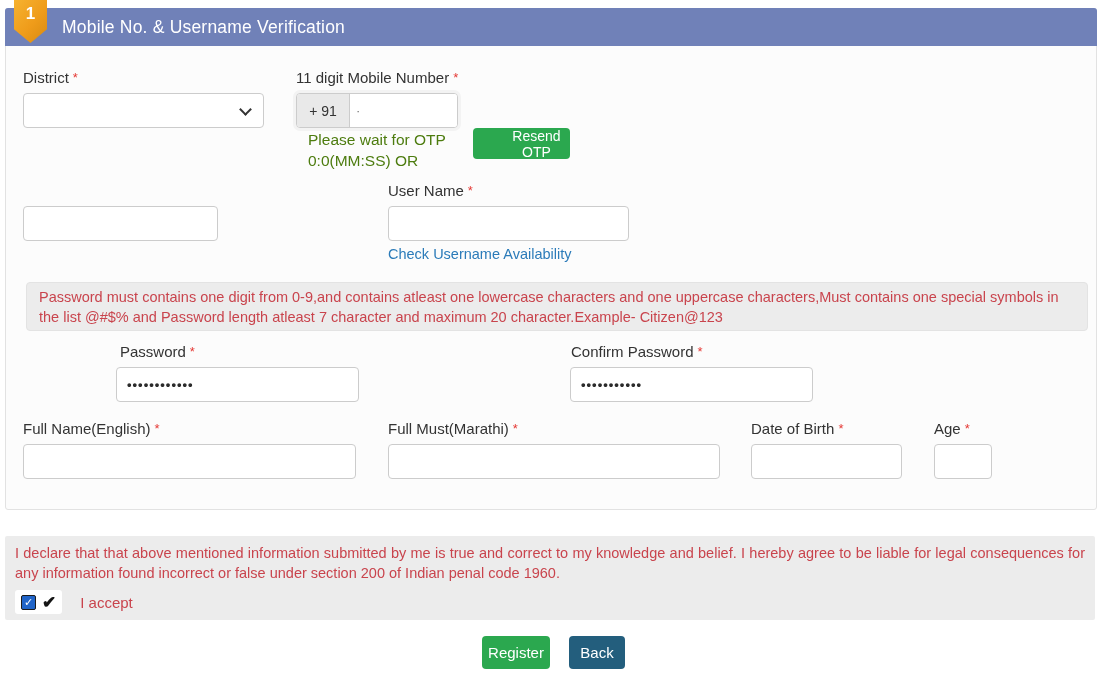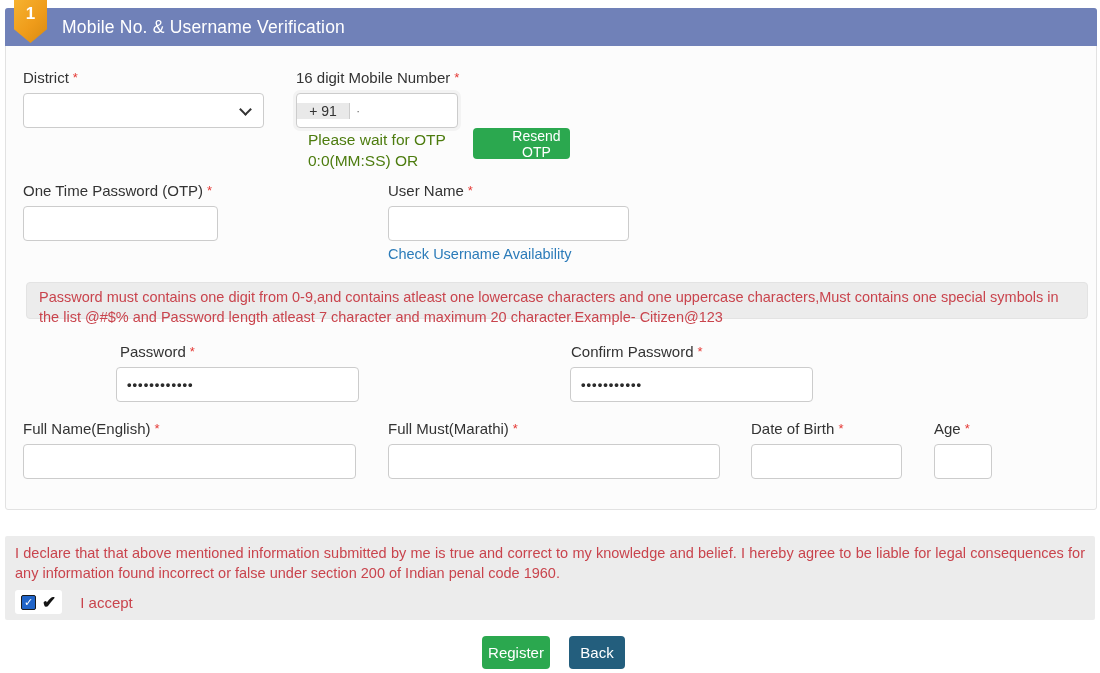--- a/index.html
+++ b/index.html
@@ -30,37 +30,37 @@
   .select-wrap { position:absolute; }
   .select-wrap select { width:100%; height:100%; border:1px solid #ccc; border-radius:4px;
         background:#fff; appearance:none; -webkit-appearance:none; padding:6px 10px;
         font-size:14px; color:#444; font-family:"Liberation Sans",sans-serif; }
   .select-wrap .chev { position:absolute; right:14px; top:12px; width:9px; height:9px;
         border-right:2px solid #333; border-bottom:2px solid #333; transform:rotate(45deg);
         pointer-events:none; }
 
   .mobile-group { position:absolute; left:295px; top:92px; width:162px; height:35px;
         border:1px solid #ccc; border-radius:4px; background:#fff; display:flex;
-        overflow:hidden; box-shadow:0 0 0 3px #f3f3f3;align-items:center; }
+        overflow:hidden; box-shadow:0 0 0 3px #f3f3f3; }
   .mobile-prefix { width:53px; background:#e9e9e9; border-right:1px solid #ccc;
         font-size:14px; color:#333; display:flex; align-items:center; justify-content:center; }
   .mobile-group input { border:none; flex:1; min-width:0; padding:4px 6px; font-size:13px;
         color:#777; font-family:"Liberation Sans",sans-serif; }
 
   .wait-text { position:absolute; left:307px; top:128px; font-size:15.5px; color:#4d7c0f;
                line-height:21px; }
 
   .btn { position:absolute; border:none; border-radius:4px; color:#fff; font-size:14px;
          font-family:"Liberation Sans",sans-serif; cursor:pointer; }
   .btn-green { background:#2ba84f; }
   .btn-back  { background:#235e7d; }
 
   .link { position:absolute; color:#2b7bb9; font-size:14.5px; text-decoration:none; }
 
-  .rules-box { position:absolute; left:20px; top:273px; width:1062px; height:37px;
+  .rules-box { position:absolute; left:20px; top:273px; width:1062px; height:49px;
         background:#ececec; border:1px solid #e3e3e3; border-radius:4px;
         color:#c9444d; font-size:14.5px; line-height:19.5px; padding:5px 12px; }
 
   
   .decl-box { position:absolute; left:5px; top:536px; width:1090px; height:84px;
         background:#ececec; border-radius:2px; }
   .decl-text { position:absolute; left:10px; top:8px; width:1070px; color:#c9444d;
         font-size:14.5px; line-height:19.5px; text-align:justify; }
   .accept-row { position:absolute; left:10px; top:54px; height:24px; display:flex; align-items:center; }
   .check-pill { background:#ffffff; border-radius:3px; height:24px; padding:0 6px;
@@ -85,35 +85,32 @@
 
     <div class="lbl" style="left:17px; top:60px;">
       <span>District</span><span class="req">*</span>
     </div>
     <div class="select-wrap" style="left:17px; top:84px; width:241px; height:35px;">
       <select><option></option></select>
       <span class="chev"></span>
     </div>
 
     <div class="lbl" style="left:290px; top:60px;">
-      <span>16 digit Mobile Number</span><span class="req">*</span>
+      <span>11 digit Mobile Number</span><span class="req">*</span>
     </div>
     <div class="mobile-group" style="left:290px; top:84px;">
       <span class="mobile-prefix">+ 91</span>
       <input type="text" placeholder="·" style="">
     </div>
     <div class="wait-text" style="left:302px; top:120px;">
       <div>Please wait for OTP</div>
       <div>0:0(MM:SS) OR</div>
     </div>
     <button class="btn btn-green" style="left:467px; top:119px; width:97px; height:31px;padding-left:30px;">Resend OTP</button>
 
-    <div class="lbl" style="left:17px; top:173px;">
-      <span>One Time Password (OTP)</span><span class="req">*</span>
-    </div>
     <input class="inp" style="left: 17px; top: 197px; width: 195px; height: 35px;" value="">
 
     <div class="lbl" style="left:382px; top:173px;">
       <span>User Name</span><span class="req">*</span>
     </div>
     <input class="inp" style="left: 382px; top: 197px; width: 241px; height: 35px;" value="">
     <a class="link" href="#" style="left:382px; top:237px;">Check Username Availability</a>
 
     <div class="rules-box">Password must contains one digit from 0-9,and contains atleast one lowercase characters and one uppercase characters,Must contains one special symbols in the list @#$% and Password length atleast 7 character and maximum 20 character.Example- Citizen@123</div>
 

